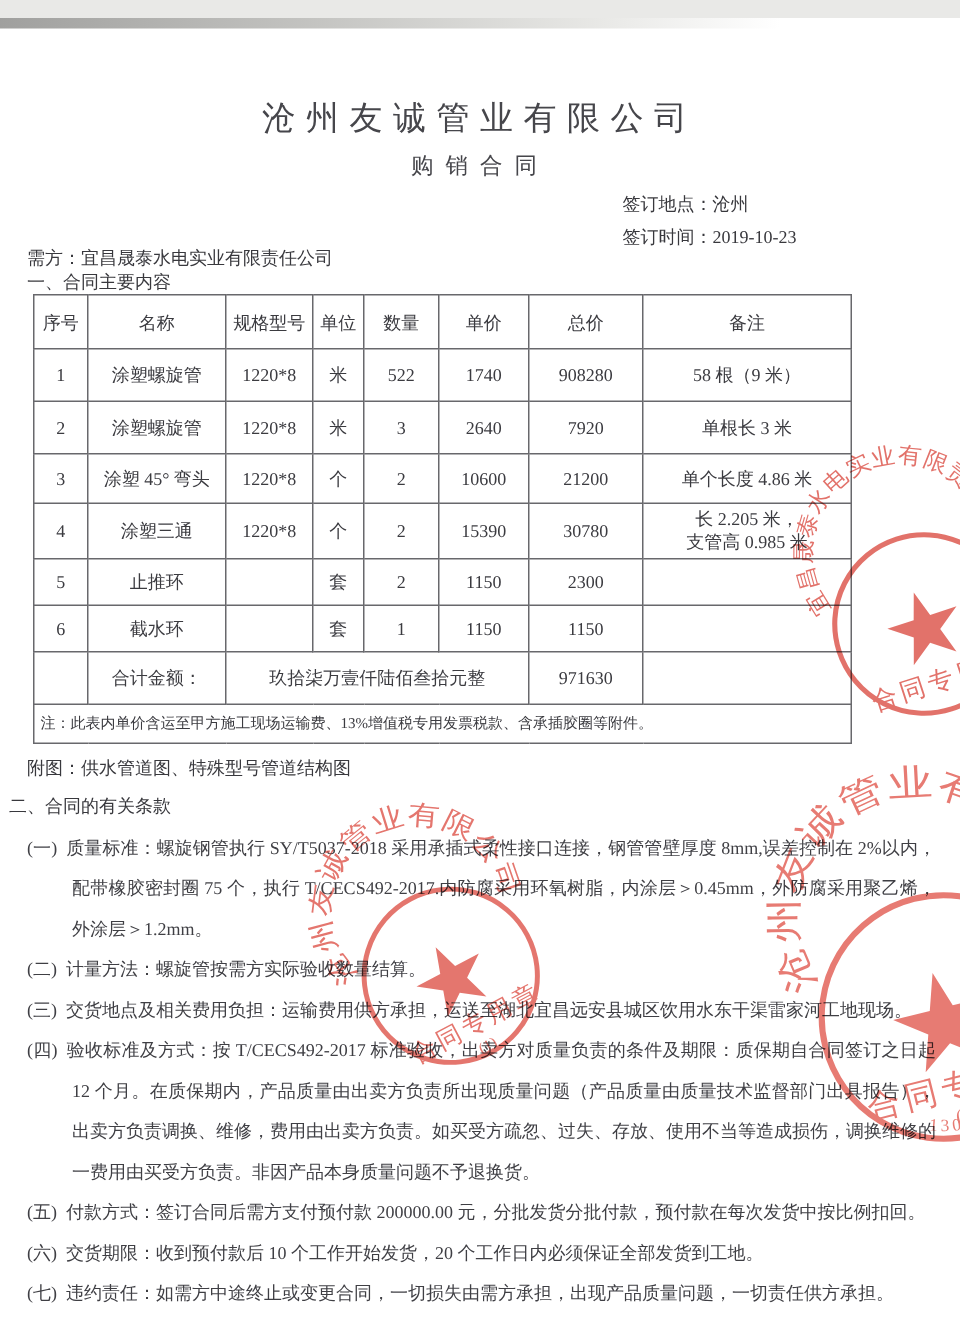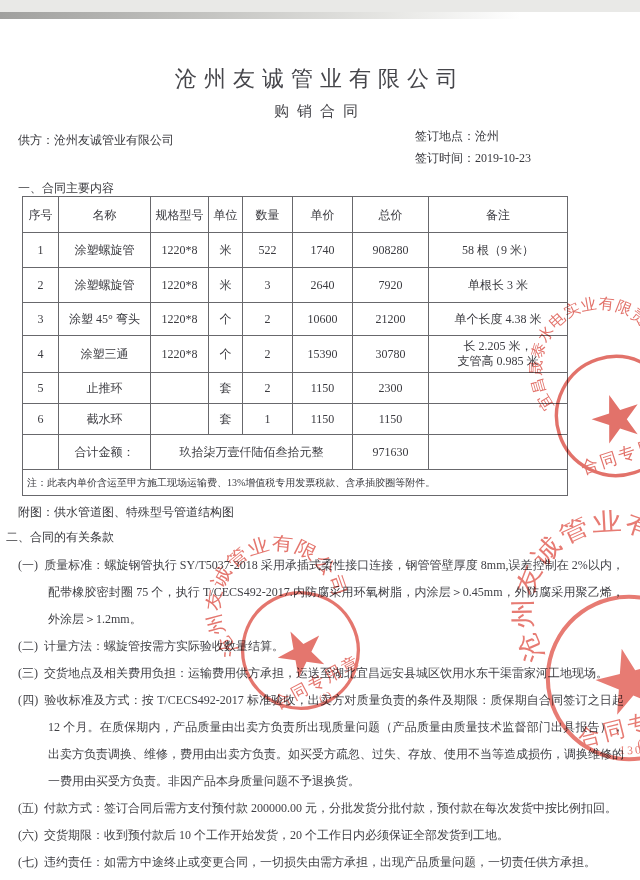--- a/index.html
+++ b/index.html
@@ -62,21 +62,21 @@
 </style>
 </head>
 <body>
 
 <div class="page">
   <div class="scan-edge"></div>
 
   <div class="title1">沧州友诚管业有限公司</div>
   <div class="title2">购销合同</div>
 
-  <div class="line supplier"><span>供方：</span><span>沧州友诚管业有限公司</span></div>
+  <div class="line buyer"><span>需方：</span><span>宜昌晟泰水电实业有限责任公司</span></div>
 
   <div class="line meta">
     <div><span>签订地点：</span><span>沧州</span></div>
     <div><span>签订时间：</span><span>2019-10-23</span></div>
   </div>
 
   <div class="line h1">一、合同主要内容</div>
 
   <table class="items">
     <colgroup>
@@ -123,21 +123,21 @@
         <td class="remark">单根长 3 米</td>
       </tr>
       <tr class="r2">
         <td>3</td>
         <td>涂塑 45° 弯头</td>
         <td>1220*8</td>
         <td>个</td>
         <td>2</td>
         <td>10600</td>
         <td>21200</td>
-        <td class="remark">单个长度 4.38 米</td>
+        <td class="remark">单个长度 4.86 米</td>
       </tr>
       <tr class="r3">
         <td>4</td>
         <td>涂塑三通</td>
         <td>1220*8</td>
         <td>个</td>
         <td>2</td>
         <td>15390</td>
         <td>30780</td>
         <td class="remark">长 2.205 米，

